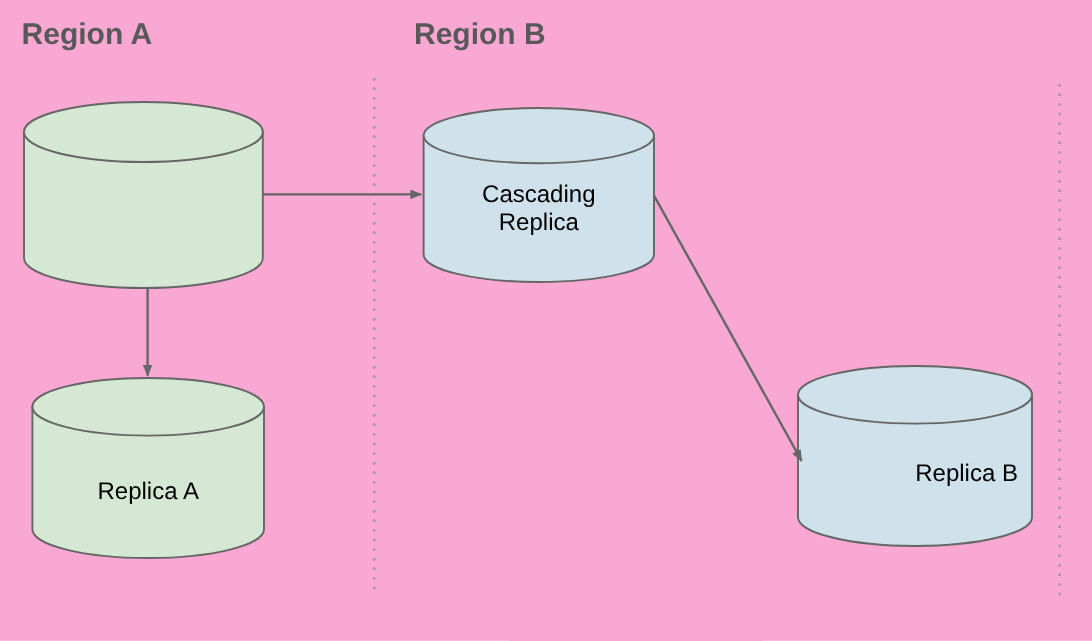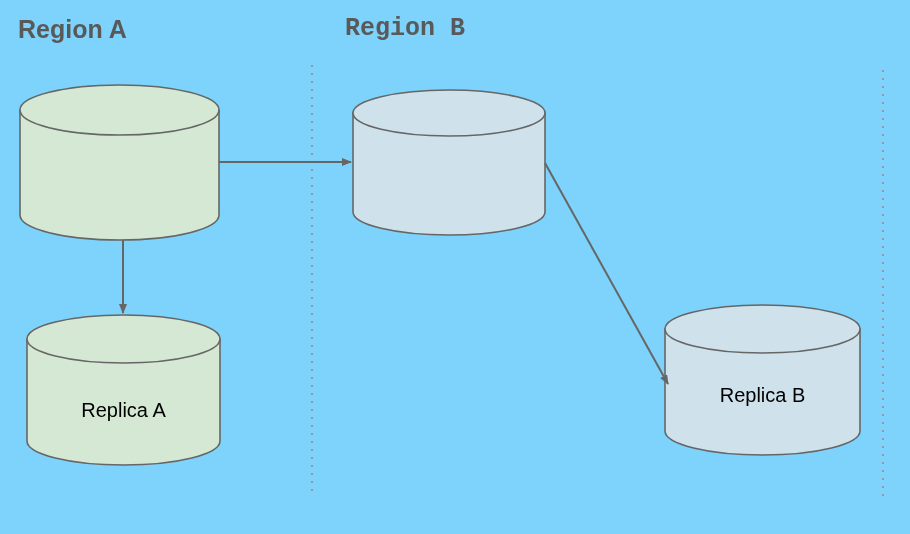--- a/index.html
+++ b/index.html
@@ -10,62 +10,62 @@
   body {
     width: 910px;
     height: 534px;
     overflow: hidden;
     font-family: "Liberation Sans", sans-serif;
   }
   #canvas {
     position: relative;
     width: 910px;
     height: 534px;
-    background: #7dd3fc;
+    background: #f9a8d4;
   }
   #diagram-svg {
     position: absolute;
     left: 0;
     top: 0;
     width: 910px;
     height: 534px;
   }
   .region-label {
     position: absolute;
     font-family: "Liberation Sans", sans-serif;
     font-weight: bold;
     font-size: 25px;
     line-height: 30px;
     color: #595959;
     white-space: nowrap;
     letter-spacing: 0px;
   }
   #region-a-label { left: 18px; top: 14px; }
-  #region-b-label { left: 345px; top: 14px; font-family: Liberation Mono, monospace; }
+  #region-b-label { left: 345px; top: 14px; }
 
   .node-label {
     position: absolute;
     font-family: "Liberation Sans", sans-serif;
     font-size: 20px;
     line-height: 24px;
     color: #000000;
     text-align: center;
     white-space: pre-line;
     display: flex;
     align-items: center;
     justify-content: center;
   }
   
   #primary-label   { left: 20px;  top: 154px; width: 199px; height: 48px; }
   
   #replica-a-label { left: 27px;  top: 386px; width: 193px; height: 48px; text-align: right; }
   
   #cascading-label { left: 353px; top: 140px; width: 192px; height: 68px; }
   
-  #replica-b-label { left: 665px; top: 371px; width: 195px; height: 48px; }
+  #replica-b-label { left: 665px; top: 371px; width: 195px; height: 48px; padding-left: 43px; }
 </style>
 </head>
 <body>
 
 <div id="canvas">
 
   <svg id="diagram-svg" viewBox="0 0 910 534">
     <defs>
       <marker id="arrowhead" markerWidth="10" markerHeight="8" refX="9" refY="4" orient="auto" markerUnits="userSpaceOnUse">
         <path d="M0,0 L10,4 L0,8 z" fill="#666666"></path>
@@ -99,15 +99,17 @@
 
     <line x1="123" y1="240" x2="123" y2="313" stroke="#666666" stroke-width="2" marker-end="url(#arrowhead)"></line>
 
     <line x1="545" y1="163" x2="668" y2="384" stroke="#666666" stroke-width="2" marker-end="url(#arrowhead)"></line>
   </svg>
 
   <div class="region-label" id="region-a-label">Region A</div>
   <div class="region-label" id="region-b-label">Region B</div>
 
   <div class="node-label" id="replica-a-label">Replica A</div>
+  <div class="node-label" id="cascading-label">Cascading
+Replica</div>
   <div class="node-label" id="replica-b-label">Replica B</div>
 
 </div>
 
 </body></html>

